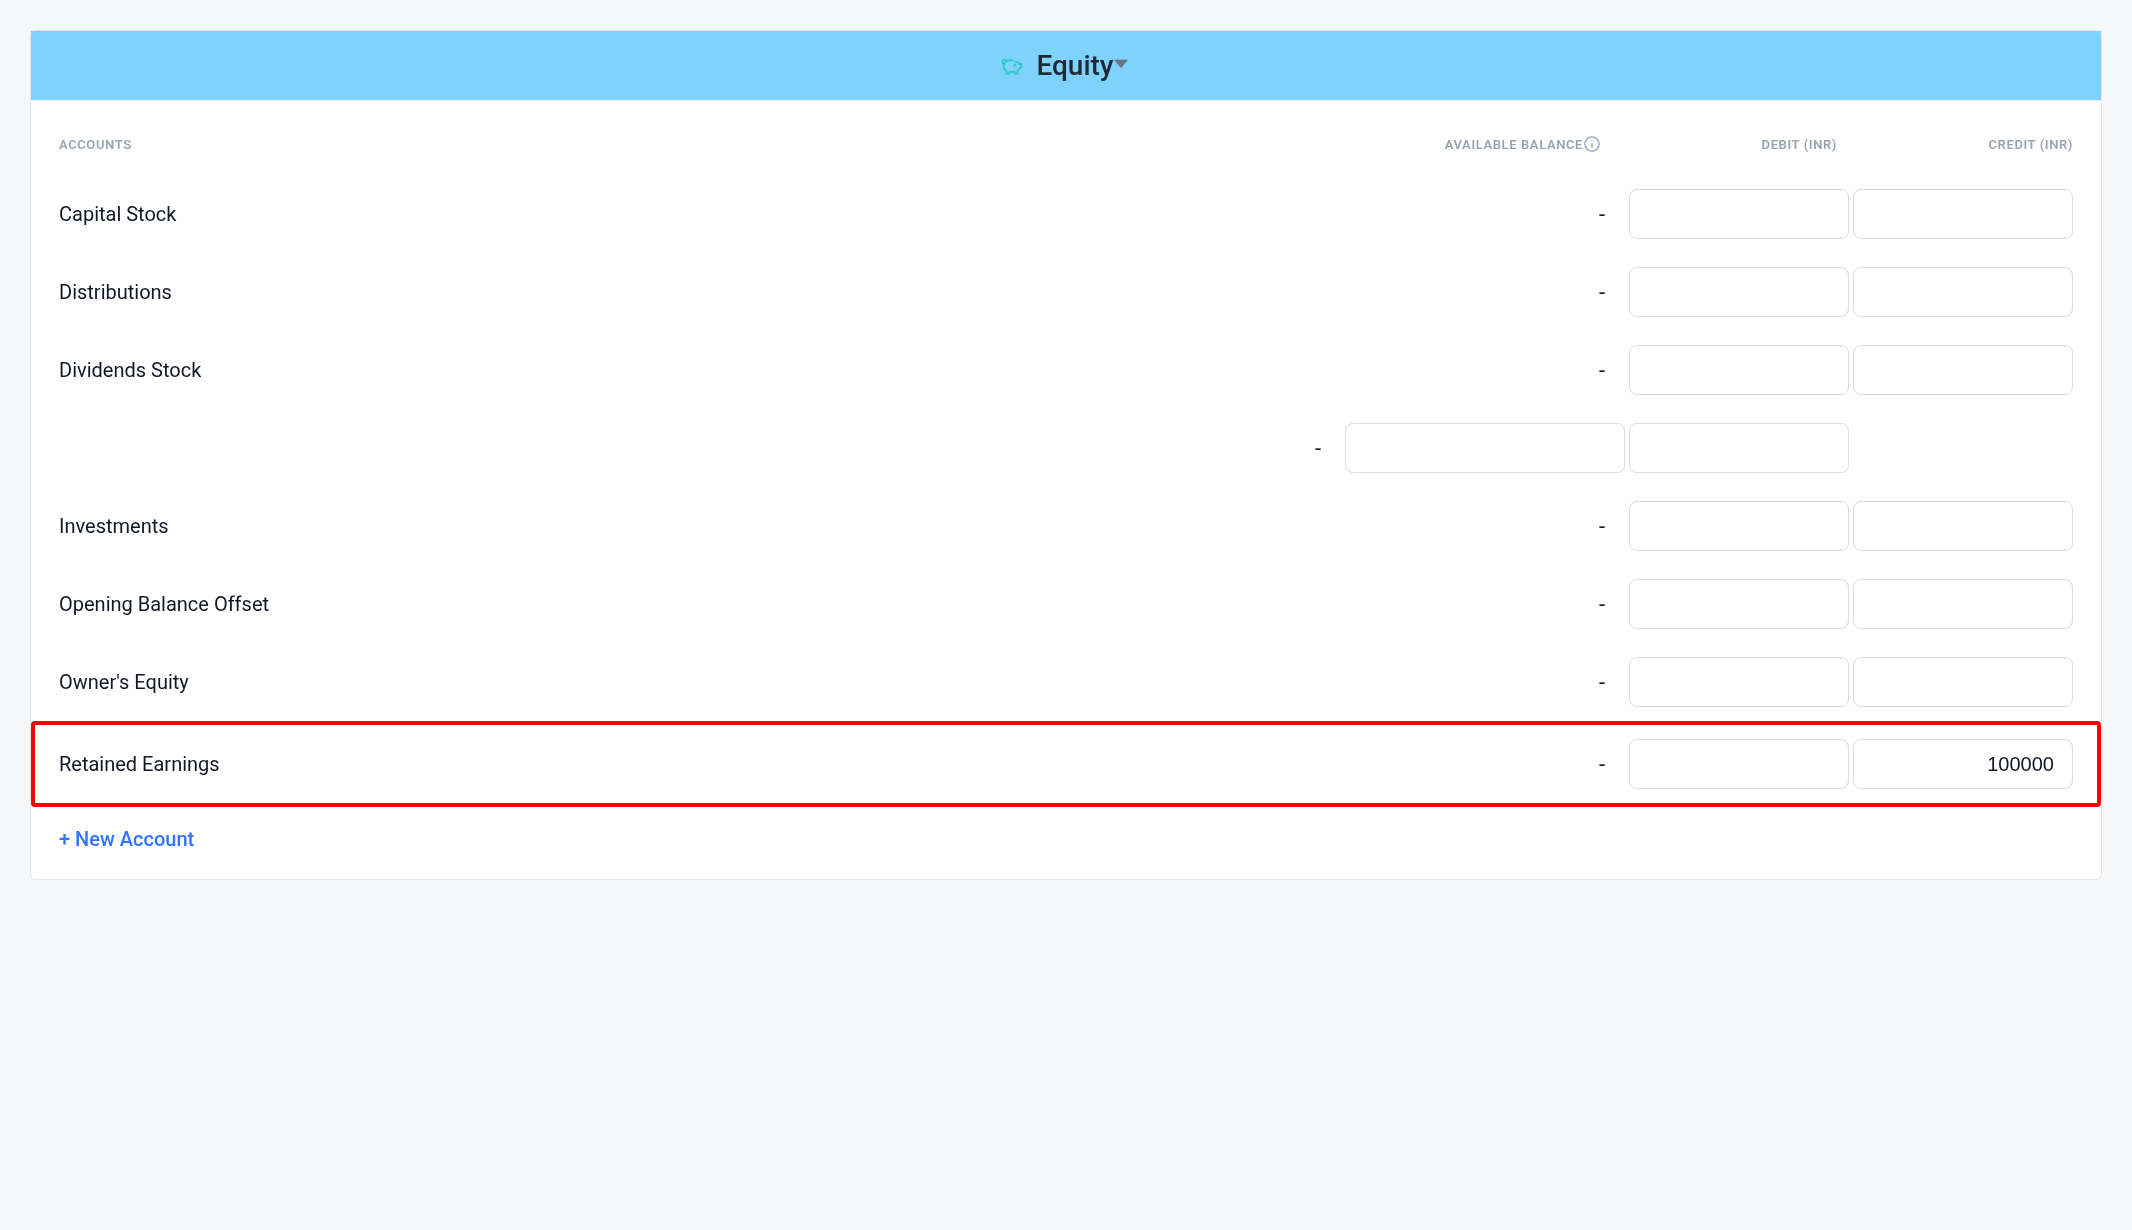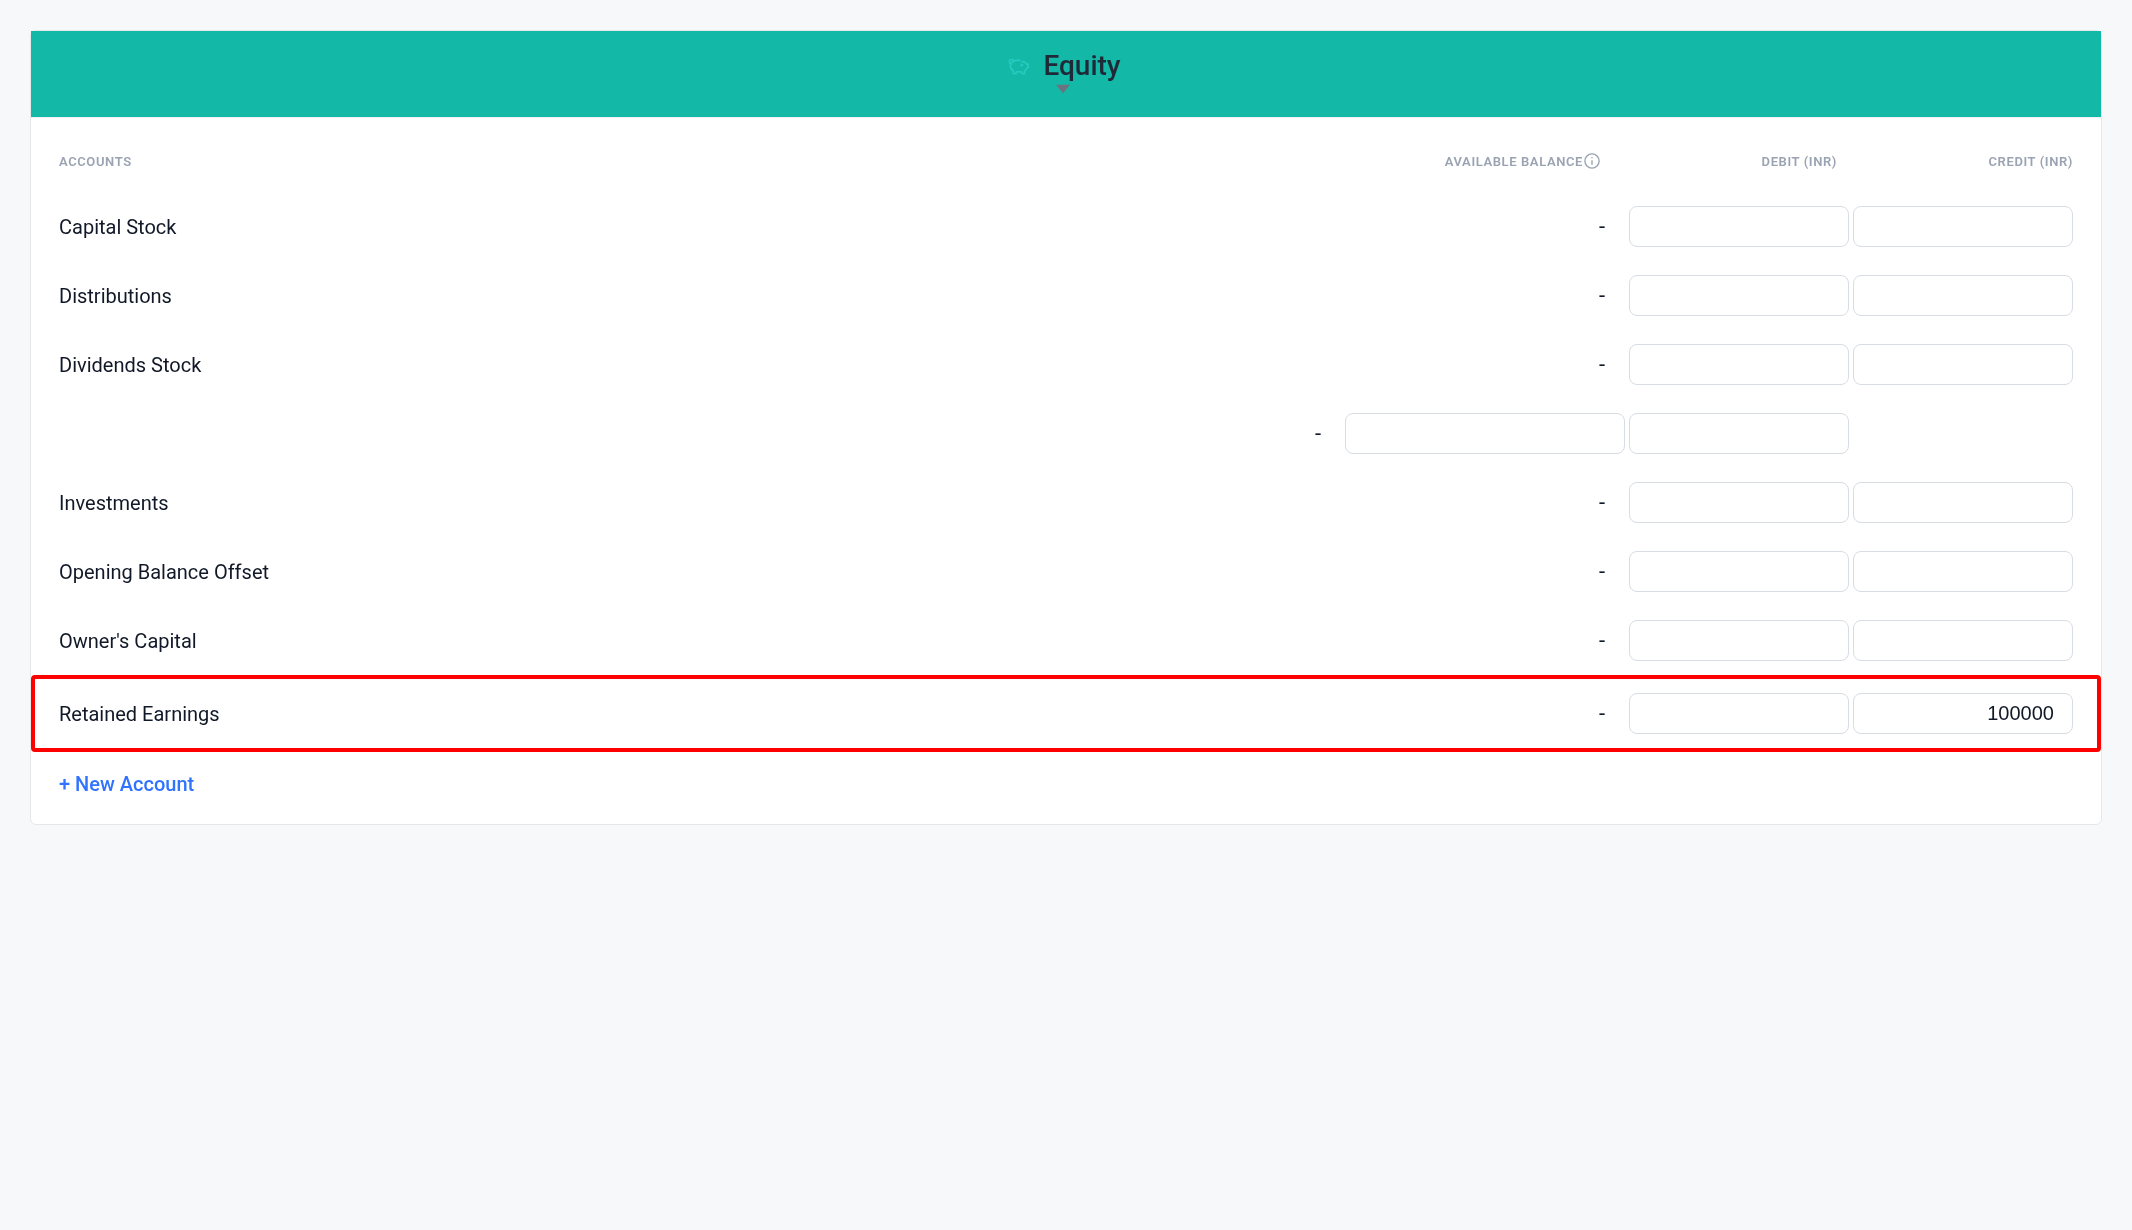--- a/index.html
+++ b/index.html
@@ -13,24 +13,23 @@
     background: #fff;
     border: 1px solid #e5e7eb;
     border-radius: 6px;
     overflow: visible;
     position: relative;
   }
   .section-header {
     display: flex;
     align-items: center;
     justify-content: center;
-    background: #14b8a6;
+    background: #7dd3fc;
     border-bottom: 1px solid #eef0f3;
     padding: 18px 28px 18px 22px;
-    flex-direction: column;
   }
   .section-title-wrap {
     display: flex;
     align-items: center;
     gap: 12px;
   }
   .section-icon {
     color: #28c9c0;
     display: inline-flex;
   }
@@ -78,21 +77,21 @@
     color: #111827;
   }
   .bal {
     font-size: 22px;
     color: #111827;
     text-align: right;
     padding-right: 20px;
   }
   .num-input {
     width: 100%;
-    height: 41px;
+    height: 50px;
     border: 1px solid #d8dce3;
     border-radius: 8px;
     font-size: 20px;
     text-align: right;
     padding: 0 18px;
     color: #111827;
     background: #fff;
   }
   .highlight-row {
     border: 4px solid #ff0000;
@@ -182,21 +181,21 @@
           <div><input type="text" class="num-input" style=""></div>
           <div><input type="text" class="num-input" style=""></div>
         </div>
         <div class="row">
           <div class="acct-name">Opening Balance Offset</div>
           <div class="bal">-</div>
           <div><input type="text" class="num-input" style=""></div>
           <div><input type="text" class="num-input" style=""></div>
         </div>
         <div class="row">
-          <div class="acct-name">Owner's Capital</div>
+          <div class="acct-name">Owner's Equity</div>
           <div class="bal">-</div>
           <div><input type="text" class="num-input" style=""></div>
           <div><input type="text" class="num-input" style=""></div>
         </div>
         <div class="row highlight-row">
           <div class="acct-name">Retained Earnings</div>
           <div class="bal">-</div>
           <div><input type="text" class="num-input" style=""></div>
           <div><input type="text" class="num-input" value="100000" style=""></div>
         </div>

